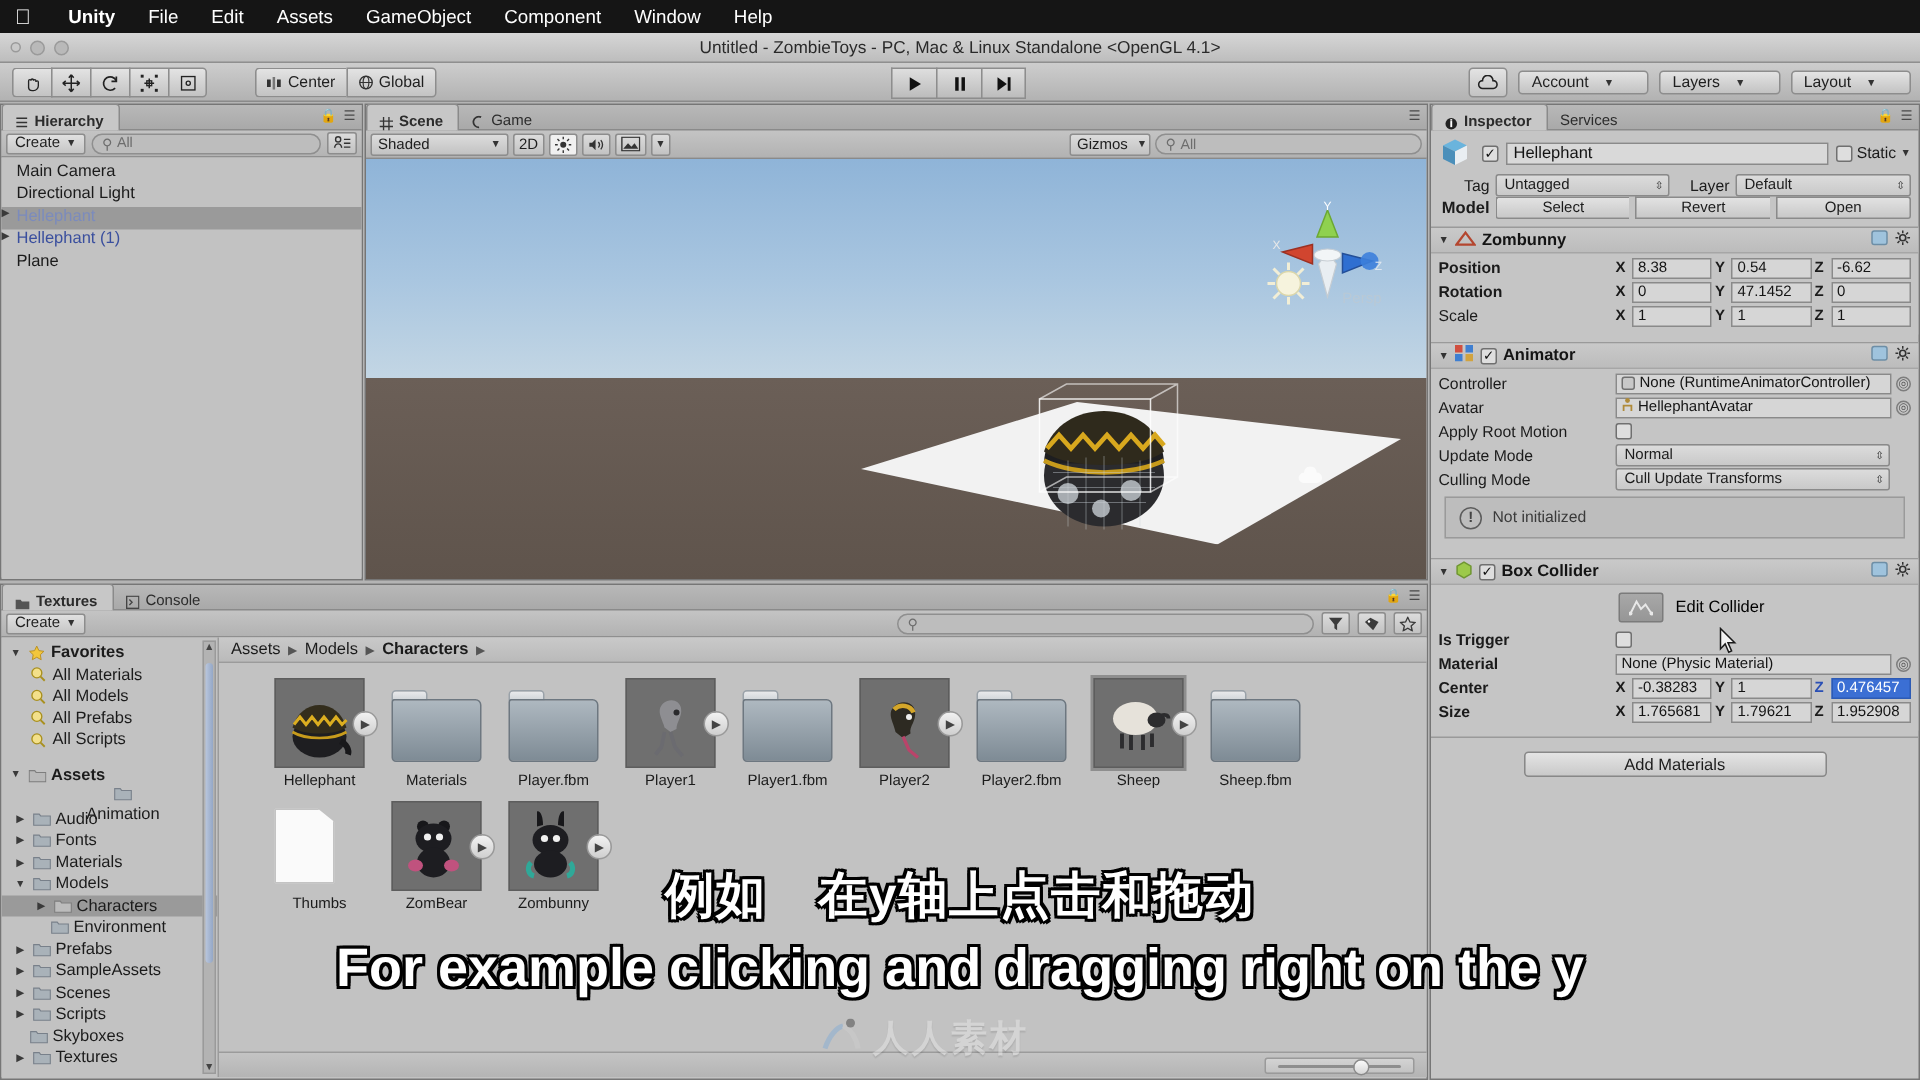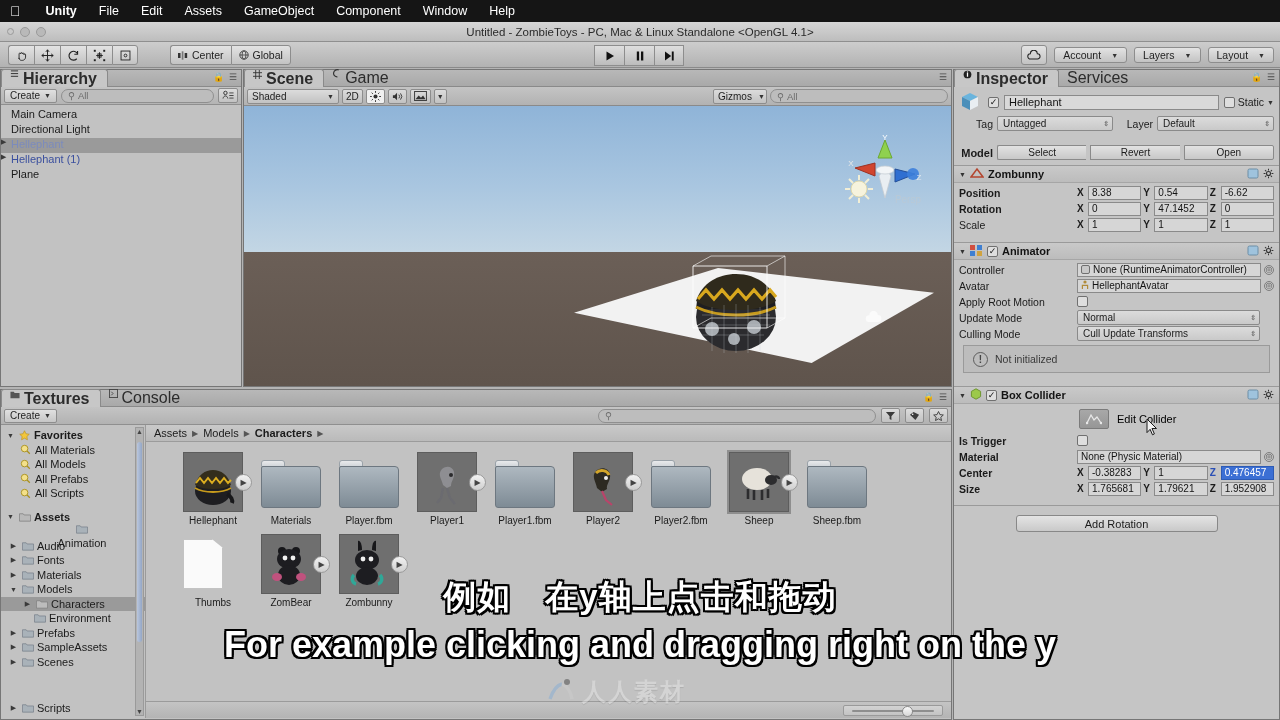--- a/index.html
+++ b/index.html
@@ -65,38 +65,38 @@
     display:flex; align-items:center; justify-content:center; color:#111;
   }
   .play-btn:last-child { border-right:1px solid #8d8d8d; }
   .rightgroup { position:absolute; right:6px; top:3px; display:flex; gap:7px; align-items:center; }
   .cloudbtn {
     width:26px;height:20px;background:linear-gradient(#e3e3e3,#c3c3c3);
     border:1px solid #8d8d8d;border-radius:3px;
     display:flex;align-items:center;justify-content:center;
   }
   .dropbtn {
-    height:16px; padding:0 8px 0 8px; min-width:62px;
+    height:16px; padding:0 22px 0 8px; min-width:62px;
     background:linear-gradient(#e3e3e3,#c3c3c3);
     border:1px solid #8d8d8d; border-radius:3px;
     display:flex; align-items:center; justify-content:space-between;
     font-size:10.5px; color:#1f1f1f; gap:10px;
   }
   .caret { font-size:7px; color:#333; }
 
   
   .panel { position:absolute; background:#c2c2c2; border:1px solid #767676; }
   .panel-tabrow {
     height:17px; background:linear-gradient(#b8b8b8,#a9a9a9);
     display:flex; align-items:flex-end; position:relative;
     border-bottom:1px solid #8a8a8a;
   }
   .ptab {
-    height:17px; padding:0 10px 0 8px; display:flex; align-items:flex-start; gap:4px;
-    font-size:16px; color:#2c2c2c; background:transparent;
+    height:17px; padding:0 10px 0 8px; display:flex; align-items:flex-end; gap:4px;
+    font-size:10px; color:#2c2c2c; background:transparent;
   }
   .ptab.active {
     background:#c7c7c7; border-radius:3px 3px 0 0;
     border:1px solid #8a8a8a; border-bottom:none; font-weight:bold;
     margin-bottom:-1px; height:18px;
   }
   .tabicons { position:absolute; right:4px; top:2px; display:flex; gap:4px; color:#4a4a4a; font-size:9px; }
 
   .subtoolbar {
     height:18px; background:linear-gradient(#c4c4c4,#b4b4b4);
@@ -169,21 +169,21 @@
     padding:0 4px; display:flex; align-items:center; font-size:11px; color:#141414;
   }
   .statictog { display:flex; align-items:center; gap:3px; font-size:10.5px; color:#1b1b1b; }
   .taglayer { display:flex; align-items:center; gap:4px; margin-top:3px; font-size:10.5px; }
   .lbl { color:#1b1b1b; }
   .popfield {
     height:15px; background:linear-gradient(#dcdcdc,#c9c9c9); border:1px solid #8a8a8a;
     border-radius:2px; display:flex; align-items:center; justify-content:space-between;
     padding:0 3px 0 5px; font-size:10px; color:#1b1b1b;
   }
-  .modelrow { display:flex; align-items:center; gap:4px; margin-top:14px; }
+  .modelrow { display:flex; align-items:center; gap:4px; margin-top:0; }
   .mbtn {
     flex:1; height:15px; background:linear-gradient(#e2e2e2,#c8c8c8); border:1px solid #8a8a8a;
     display:flex; align-items:center; justify-content:center; font-size:10px; color:#1b1b1b;
   }
   .mbtn.l { border-radius:2px 0 0 2px; border-right:none; }
   .mbtn.m { border-right:none; }
   .mbtn.r { border-radius:0 2px 2px 0; }
 
   .comp { border-top:1px solid #9a9a9a; margin-top:5px; background:#c5c5c5; }
   .comp-head {
@@ -859,21 +859,21 @@
               <span class="ax">Y</span>
               <span class="numfield">1.79621</span>
               <span class="ax">Z</span>
               <span class="numfield">1.952908</span>
             </span>
           </div>
         </div>
       </div>
 
       <div class="addcomp-wrap">
-        <div class="addcomp">Add Rotation</div>
+        <div class="addcomp">Add Materials</div>
       </div>
     </div>
 
     <svg style="position:absolute;left:192px;top:348px;pointer-events:none;" width="13" height="18" viewBox="0 0 13 18">
       <path d="M1 1l9.5 9.5H6l2.4 5.4-1.9.9-2.4-5.5L1 14.6z" fill="#f2f2f2" stroke="#1a1a1a" stroke-width="1"></path>
     </svg>
   </div>
 
   <div class="panel" id="project">
     <div class="panel-tabrow">
@@ -1062,21 +1062,21 @@
         </div>
         <div class="trow" style="padding-left:8px;">
           <span class="tri">▶</span>
           <span class="ico">
             <svg width="12" height="10" viewBox="0 0 13 10">
                 <path d="M.5 9.5v-8h4l1 1.3h7v6.7z" fill="#a9b2b9" stroke="#78808a" stroke-width=".8"></path>
               </svg>
           </span>
           <span>Scenes</span>
         </div>
-        <div class="trow" style="padding-left:8px;margin-top:32px;">
+        <div class="trow" style="padding-left:8px;">
           <span class="tri">▶</span>
           <span class="ico">
             <svg width="12" height="10" viewBox="0 0 13 10">
                 <path d="M.5 9.5v-8h4l1 1.3h7v6.7z" fill="#a9b2b9" stroke="#78808a" stroke-width=".8"></path>
               </svg>
           </span>
           <span>Scripts</span>
         </div>
         <div class="trow" style="padding-left:18px;">
           <span class="ico">

